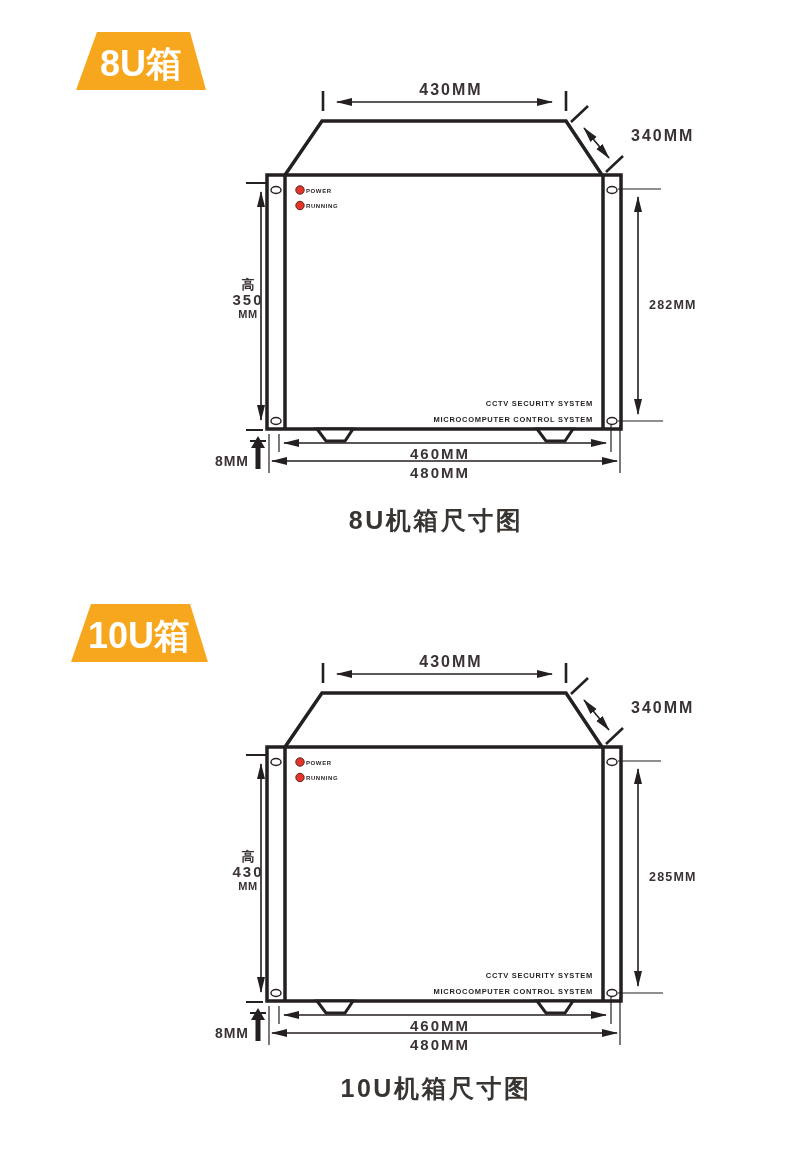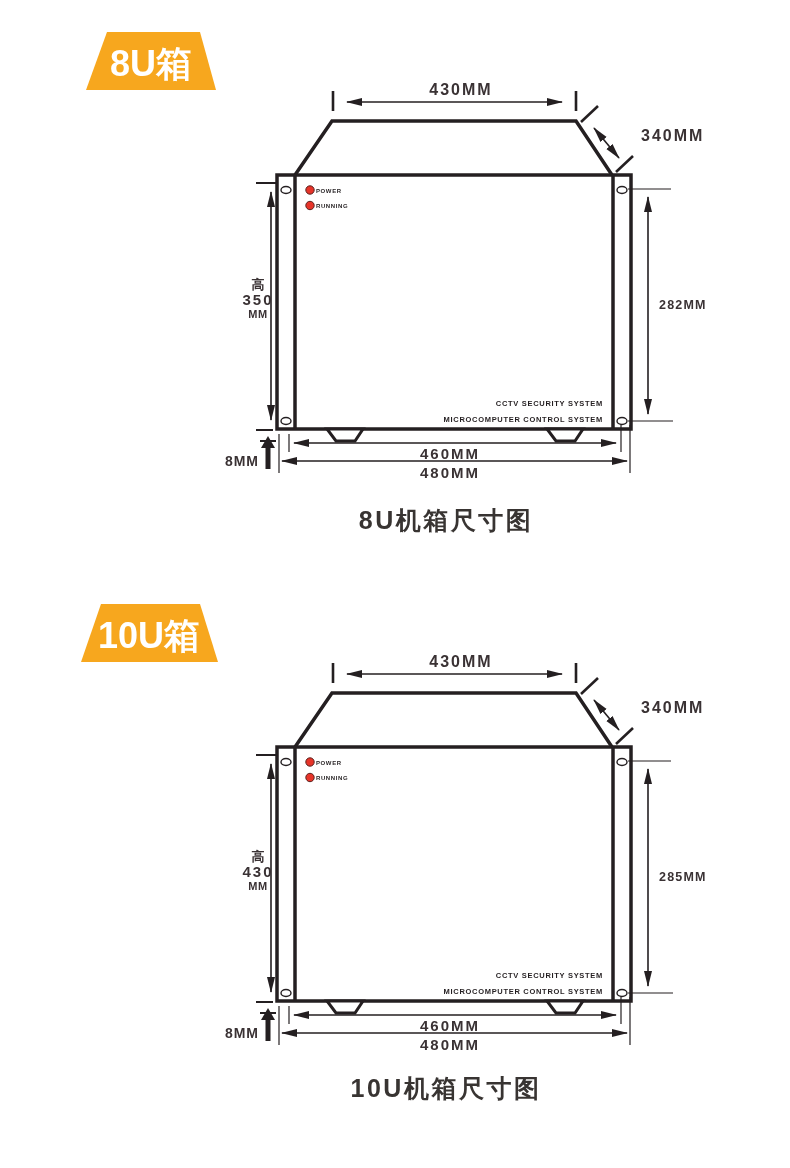--- a/index.html
+++ b/index.html
@@ -1,17 +1,17 @@
 <!DOCTYPE html>
 <html><head>
 <meta charset="utf-8">
 <style>
   html,body{margin:0;padding:0;background:#ffffff;}
   body{width:790px;height:1168px;overflow:hidden;font-family:"Liberation Sans",sans-serif;}
-  .sheet{width:698px;position:relative;padding-left:10px;}
+  .sheet{width:698px;position:relative;}
   svg{display:block;}
   .diagram{margin:0;}
   .diagram+.diagram{margin-top:6px;}
 
   
   .thick{fill:none;stroke:#241f21;stroke-width:3.5;stroke-linejoin:miter;}
   .tick{stroke:#241f21;stroke-width:2.6;}
   .tick2{stroke:#241f21;stroke-width:2;}
   .dimline{stroke:#241f21;stroke-width:1.6;fill:none;}
   .ext{stroke:#241f21;stroke-width:1.2;}

